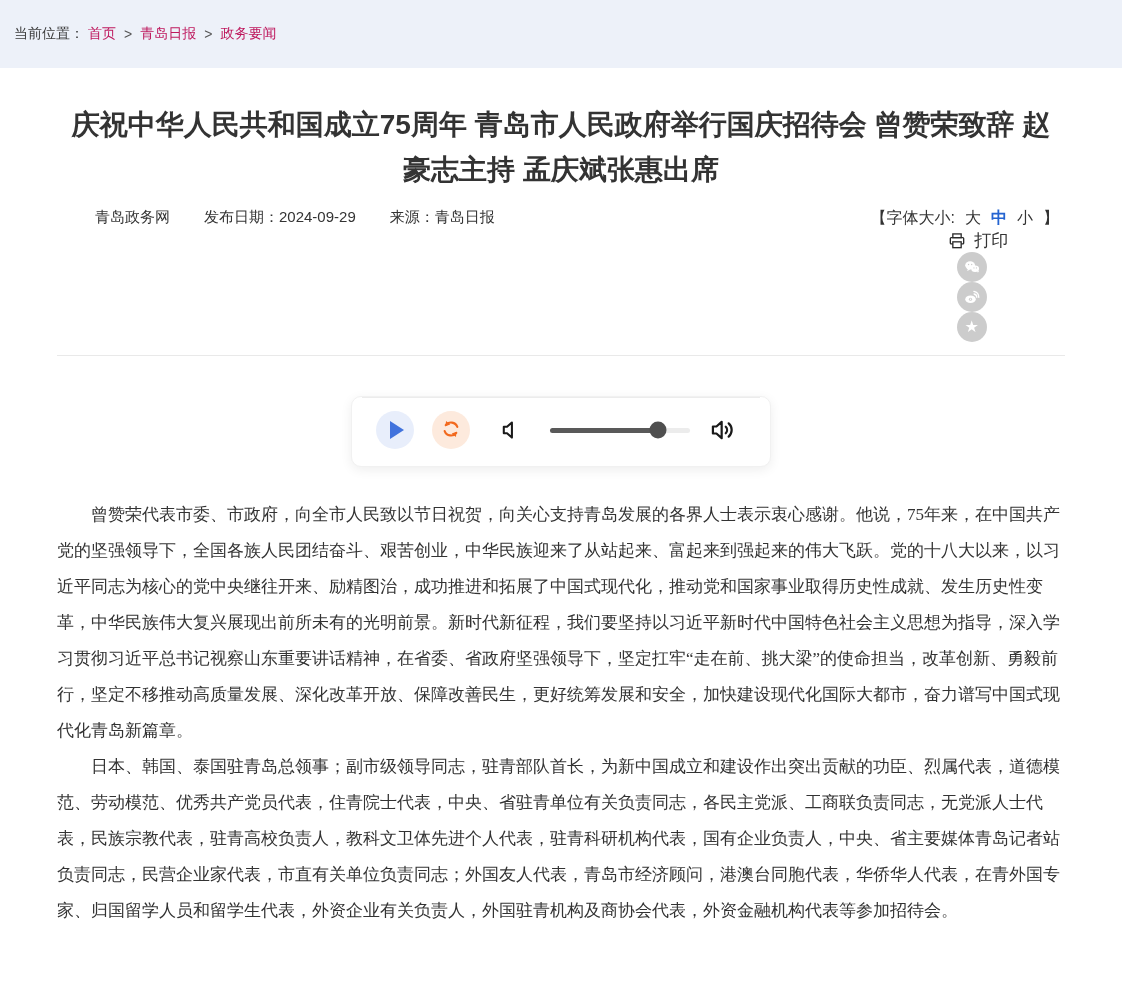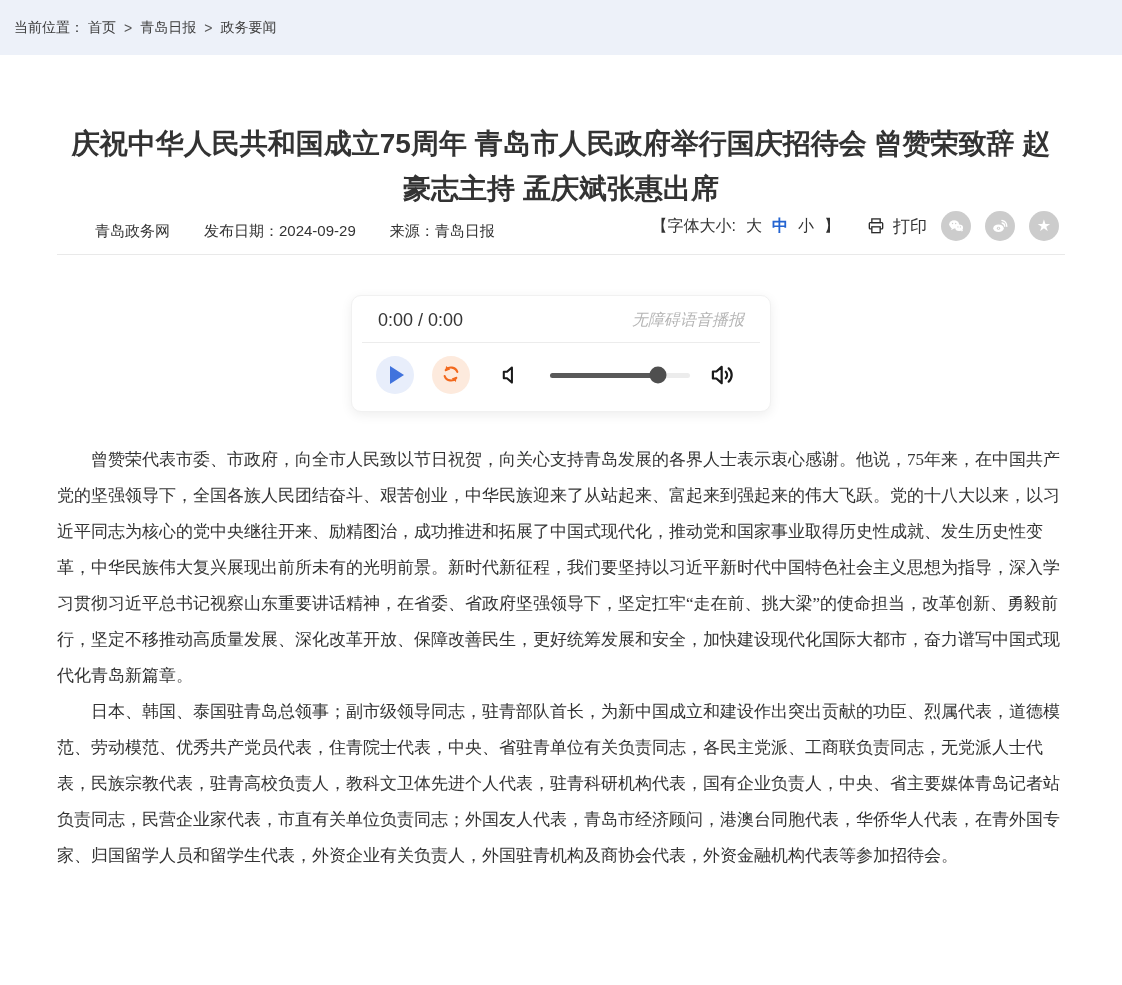--- a/index.html
+++ b/index.html
@@ -1,34 +1,34 @@
 <!DOCTYPE html>
 <html><head>
 <meta charset="utf-8">
 <style>
   * { margin:0; padding:0; box-sizing:border-box; }
   html,body { width:1122px; height:985px; background:#ffffff; overflow:hidden;
     font-family:"Liberation Sans","DejaVu Sans",sans-serif; color:#333; }
 
   
-  .topbar { height:55px; background:#edf1f9; display:flex; align-items:center;
+  .topbar { height:68px; background:#edf1f9; display:flex; align-items:center;
     padding:0 14px; font-size:14px; color:#3a3a3a; }
-  .topbar a { color:#404040; text-decoration:none; cursor:pointer;font-family:Liberation Mono, monospace; }
+  .topbar a { color:#be185d; text-decoration:none; cursor:pointer;font-family:Liberation Mono, monospace; }
   .topbar .sep { margin:0 8px; color:#555; }
   .topbar .crumb-label { margin-right:4px; }
 
   .container { width:1008px; margin:0 auto; }
 
-  h1.title { margin-top:66px; font-size:28px; line-height:45px; font-weight:bold;
+  h1.title { margin-top:34px; font-size:28px; line-height:45px; font-weight:bold;
     text-align:center; color:#333; padding:0 8px; }
 
-  .meta-row { display:flex; justify-content:space-between;
-    align-items:flex-end; padding:0 6px 0 38px; font-size:15px; color:#333;gap:36px; }
+  .meta-row { margin-top:16px; display:flex; justify-content:space-between;
+    align-items:flex-start; padding:0 6px 0 38px; font-size:15px; color:#333;gap:36px; }
   .meta-left { display:flex; gap:34px; }
-  .meta-right { display:flex; align-items:center; }
+  .meta-right { display:flex; align-items:center;flex-direction:column; }
   .fs-group { display:flex; align-items:center; gap:10px; font-size:16px; }
   .fs { cursor:pointer; text-decoration:none; color:#333; }
   .fs-active { color:#2464d1; font-weight:bold; }
   .print-btn { display:flex; align-items:center; gap:7px; margin-left:26px;
     cursor:pointer; font-size:17px; color:#333; text-decoration:none; }
   .print-btn svg { display:block; }
   .share-circle { width:30px; height:30px; border-radius:50%; background:#cccccc;
     display:flex; align-items:center; justify-content:center; margin-left:14px;
     cursor:pointer; color:#fff; }
   .share-circle:first-of-type { margin-left:28px; }
@@ -135,24 +135,20 @@
       </span>
       <span class="share-circle">
         <span class="star-glyph">★</span>
       </span>
     </div>
   </div>
 
   <div class="meta-divider"></div>
 
   <div class="player">
-    <div class="player-top">
-      <span class="player-time">0:00 / 0:00</span>
-      <span class="player-caption">无障碍语音播报</span>
-    </div>
     <div class="player-divider"></div>
     <div class="player-controls">
       <button class="play-btn">
         <span class="play-tri"></span>
       </button>
       <button class="loop-btn">
         <span>
           <svg width="22" height="22" viewBox="0 0 24 24">
             <g fill="none" stroke="#f2691e" stroke-width="2.3" stroke-linecap="round">
               <path d="M18.9 9.8 A7.3 7.3 0 0 0 6.2 7.9"></path>

